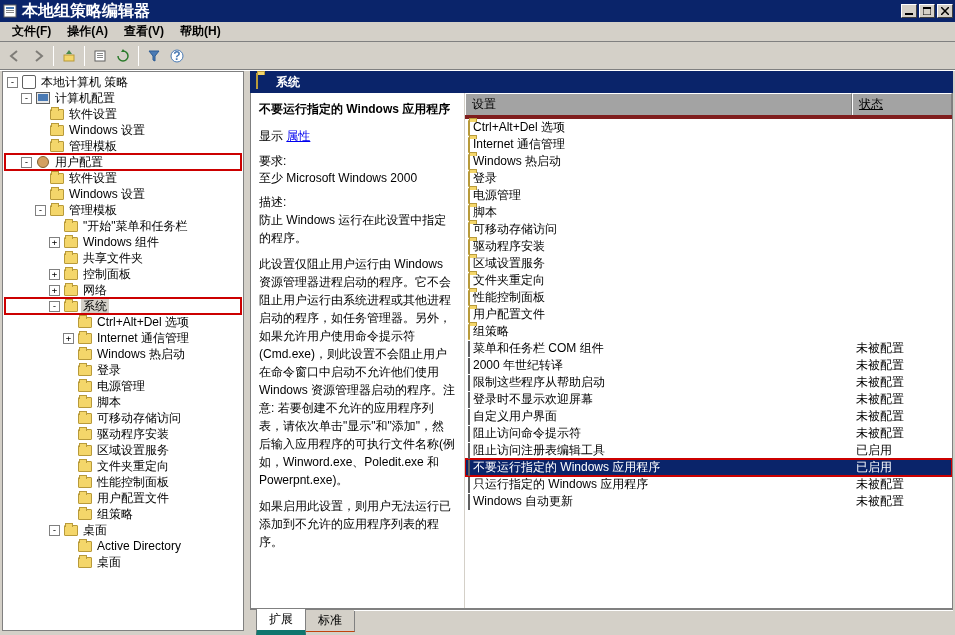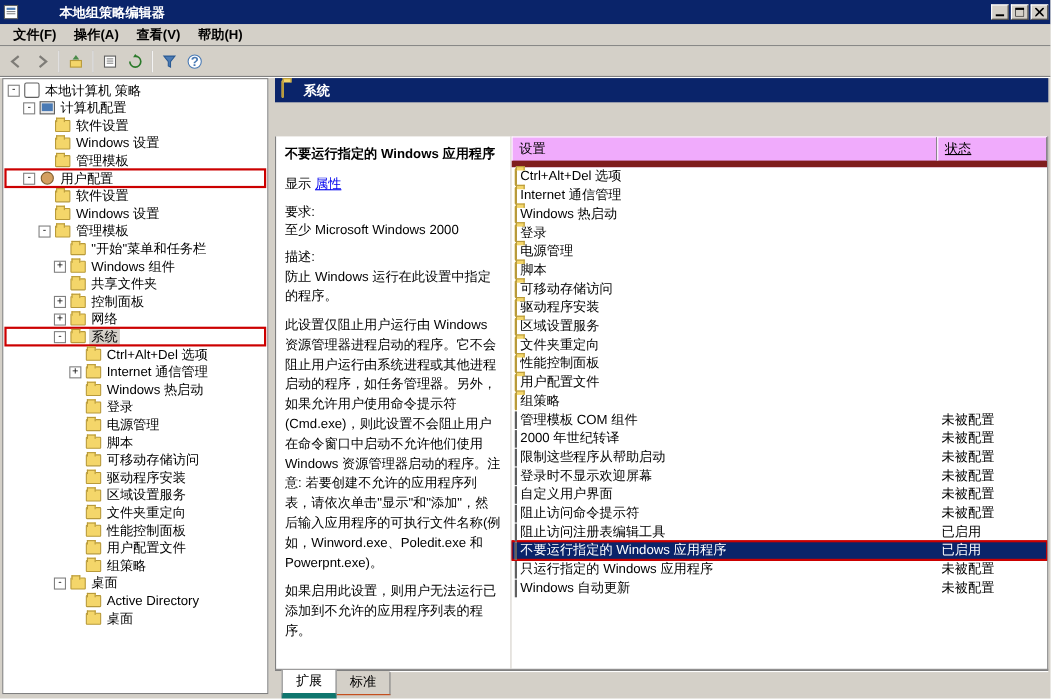--- a/index.html
+++ b/index.html
@@ -1,21 +1,21 @@
 <!DOCTYPE html>
 <html><head>
 <meta charset="utf-8">
 <style>
 * { margin: 0; padding: 0; box-sizing: border-box; font-family: "Microsoft YaHei", SimSun, sans-serif; font-size: 12px; }
 body { background: #d4d0c8; width: 955px; height: 635px; overflow: hidden; }
 
 
 .titlebar { background: linear-gradient(#0a246a, #0a246a); color: #fff; height: 22px; display: flex; align-items: center; padding: 0 2px; }
 .titlebar .icon { width: 16px; height: 16px; margin-right: 4px; display: inline-flex; align-items: center; justify-content: center; }
-.titlebar .title { flex: 1; font-weight: bold; font-size: 12px; margin-left: 32px; }
+.titlebar .title { flex: 1; font-weight: bold; font-size: 16px; }
 .titlebar .controls { display: flex; gap: 2px; }
 .titlebar .btn { width: 16px; height: 14px; background: #d4d0c8; border: 1px solid #fff; border-right-color: #404040; border-bottom-color: #404040; display: flex; align-items: center; justify-content: center; font-size: 9px; font-weight: bold; color: #000; cursor: pointer; }
 
 
 .menubar { background: #d4d0c8; height: 20px; display: flex; align-items: center; padding: 0 4px; border-bottom: 1px solid #808080; font-weight: bold; }
 .menubar .item { padding: 2px 8px; cursor: pointer; }
 
 
 .toolbar { background: #d4d0c8; height: 28px; display: flex; align-items: center; padding: 0 4px; border-bottom: 1px solid #808080; gap: 1px; }
 .toolbar .sep { width: 1px; height: 20px; background: #808080; margin: 0 3px; border-right: 1px solid #fff; }
@@ -51,29 +51,29 @@
 .doc-icon { width: 12px; height: 14px; background: #fff; border: 1px solid #606060; position: relative; }
 .doc-icon::before { content: ''; position: absolute; top: 2px; left: 2px; right: 2px; height: 1px; background: #888; box-shadow: 0 2px 0 #888, 0 4px 0 #888, 0 6px 0 #888; }
 .gpo-icon { width: 14px; height: 14px; background: #fff; border: 1px solid #606060; border-radius: 2px; }
 .user-icon { width: 12px; height: 12px; border-radius: 50%; background: #d4a060; border: 1px solid #806030; }
 
 
 .right-header { background: #0a246a; color: #fff; height: 22px; display: flex; align-items: center; padding: 0 6px; gap: 4px; }
 .right-header .fico { width: 16px; height: 16px; }
 
 
-.right-content { flex: 1; display: flex; background: #fff; border: 1px solid #808080; border-top: none; margin-top: 31px; }
+.right-content { flex: 1; display: flex; background: #fff; border: 1px solid #808080; border-top: none; }
 .desc-pane { width: 214px; padding: 8px; border-right: 1px solid #d4d0c8; overflow: auto; }
 .desc-pane .heading { font-weight: bold; margin-bottom: 10px; }
 .desc-pane .row { margin-bottom: 8px; line-height: 1.4; }
 .desc-pane a { color: #0000ee; text-decoration: underline; cursor: pointer; }
 .desc-pane .long { line-height: 1.5; }
 
 .list-pane { flex: 1; overflow: auto; }
-.list-header { display: flex; background: #f0abfc; border-bottom: 6px solid #7f1d1d; position: sticky; top: 0; }
+.list-header { display: flex; background: #a3a3a3; border-bottom: 4px solid #7f1d1d; position: sticky; top: 0; }
 .list-header .col { padding: 2px 6px; border-right: 1px solid #808080; border-top: 1px solid #fff; border-left: 1px solid #fff; }
 .col-name { flex: 1; }
 .col-state { width: 100px; text-decoration: underline; }
 .list-body { }
 .list-row { display: flex; align-items: center; height: 17px; cursor: pointer; }
 .list-row .cell-name { flex: 1; display: flex; align-items: center; gap: 3px; padding-left: 3px; }
 .list-row .cell-state { width: 100px; padding-left: 4px; }
 .list-row.selected { background: #0a246a; color: #fff; }
 .list-row.selected .folder-icon, .list-row.selected .doc-icon { filter: none; }
 .list-row.hl-red { outline: 2px solid #c00; outline-offset: -1px; }
@@ -513,21 +513,21 @@
             <div class="list-row">
               <div class="cell-name">
                 <span><span class="folder-icon"></span></span>
                 <span>组策略</span>
               </div>
               <div class="cell-state"></div>
             </div>
             <div class="list-row">
               <div class="cell-name">
                 <span><span class="doc-icon"></span></span>
-                <span>管理模板 COM 组件</span>
+                <span>菜单和任务栏 COM 组件</span>
               </div>
               <div class="cell-state">未被配置</div>
             </div>
             <div class="list-row">
               <div class="cell-name">
                 <span><span class="doc-icon"></span></span>
                 <span>2000 年世纪转译</span>
               </div>
               <div class="cell-state">未被配置</div>
             </div>

